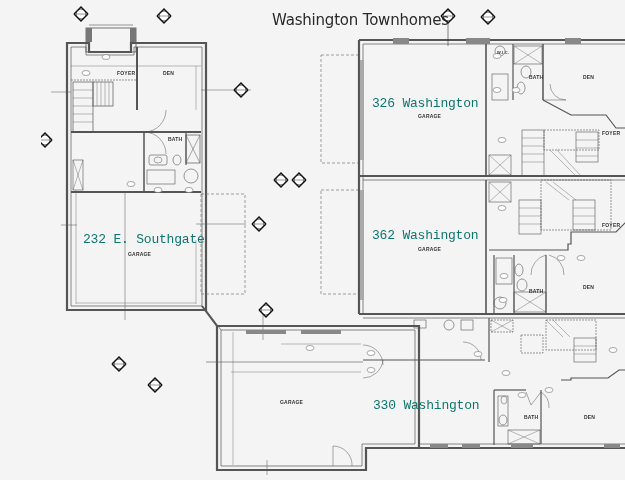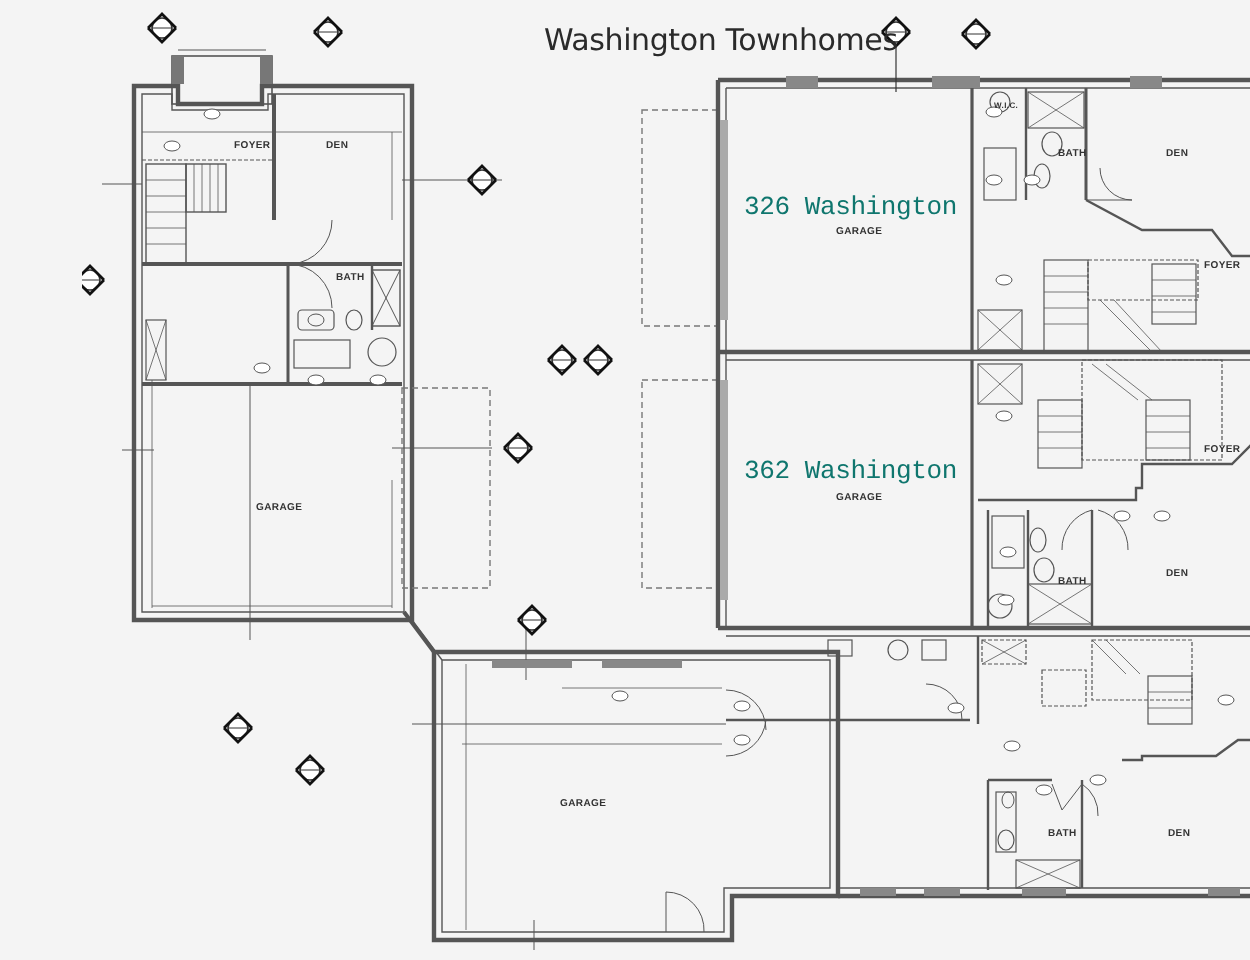--- a/index.html
+++ b/index.html
@@ -300,22 +300,24 @@
     <use href="#smallcircle" x="465" y="373"></use>
     <use href="#smallcircle" x="572" y="350"></use>
     <use href="#smallcircle" x="481" y="395"></use>
     <use href="#smallcircle" x="508" y="390"></use>
     <use href="#smallcircle" x="269" y="348"></use>
   </g>
 </svg>
 
 <div class="title">Washington Townhomes</div>
 
+<div class="unit-label" style="left:42px; top:232px;">232 E. Southgate</div>
 <div class="unit-label" style="left:331px; top:96px;">326 Washington</div>
 <div class="unit-label" style="left:331px; top:228px;">362 Washington</div>
+<div class="unit-label" style="left:332px; top:398px;">330 Washington</div>
 
 <div class="room" style="left:76px; top:70px;">FOYER</div>
 <div class="room" style="left:122px; top:70px;">DEN</div>
 <div class="room" style="left:127px; top:136px;">BATH</div>
 <div class="room" style="left:87px; top:251px;">GARAGE</div>
 
 <div class="room" style="left:377px; top:113px;">GARAGE</div>
 <div class="room" style="left:488px; top:74px;">BATH</div>
 <div class="room" style="left:542px; top:74px;">DEN</div>
 <div class="room" style="left:561px; top:130px;">FOYER</div>

